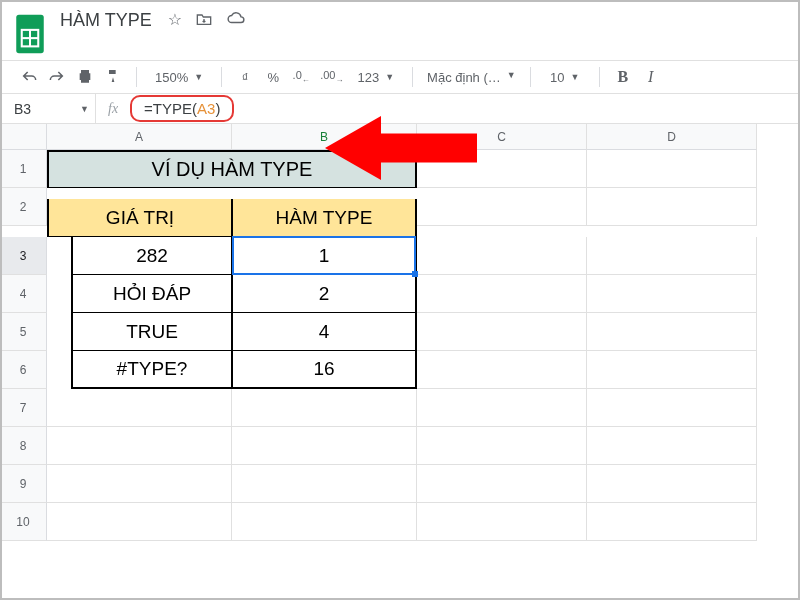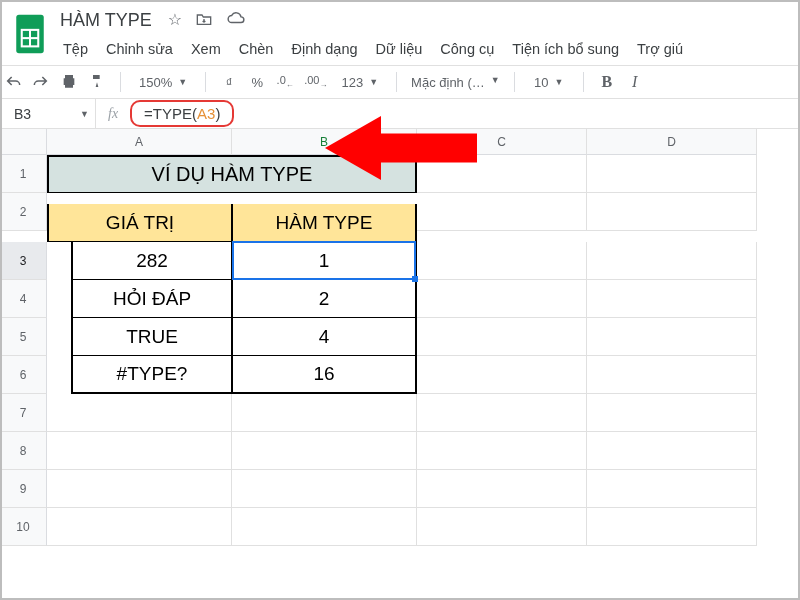--- a/index.html
+++ b/index.html
@@ -22,21 +22,21 @@
   .title-row { display: flex; align-items: center; gap: 12px; }
   .doc-title { font-size: 18px; color:#3c4043; padding:2px 4px; }
   .title-icons { color:#5f6368; display:flex; gap:14px; font-size:16px; }
   .title-icons span { line-height:1; }
   .menu-row { display:flex; gap:12px; font-size:14.5px; color:#3c4043; padding:6px 0 6px 4px; }
   .menu-row span { cursor:pointer; padding:2px 3px; }
   
   .toolbar {
     border-top:1px solid #e0e0e0; border-bottom:1px solid #e0e0e0;
     display:flex; align-items:center; gap:10px;
-    padding:6px 4px; color:#5f6368; font-size:13px;
+    padding:6px 20px; color:#5f6368; font-size:13px;
   }
   .tb-btn { min-width:18px; text-align:center; cursor:pointer; }
   .tb-sep { width:1px; height:20px; background:#dadce0; margin:0 4px; }
   .zoom-box { display:flex; align-items:center; gap:6px; padding:0 4px; }
   .drop-caret { font-size:9px; color:#5f6368; }
   .font-box { display:flex; align-items:flex-start; gap:6px; min-width:86px; }
   .size-box { display:flex; align-items:center; gap:6px; min-width:40px; justify-content:center; }
   .bold { font-weight:bold; font-family:"Times New Roman",serif; font-size:16px; }
   .italic { font-style:italic; font-family:"Times New Roman",serif; font-size:16px; }
   
@@ -136,31 +136,20 @@
               <path d="M12 10v5m0 0l-2-2m2 2l2-2" stroke="#5f6368" stroke-width="2" fill="none"></path>
             </svg>
         </span>
         <span>
           <svg width="20" height="14" viewBox="0 0 28 18">
               <path d="M8 14a5 5 0 010-10 7 7 0 0113 2 4 4 0 010 8H8z" fill="none" stroke="#5f6368" stroke-width="2"></path>
             </svg>
         </span>
       </div>
     </div>
-    <div class="menu-row">
-      <span>Tệp</span>
-      <span>Chỉnh sửa</span>
-      <span>Xem</span>
-      <span>Chèn</span>
-      <span>Định dạng</span>
-      <span>Dữ liệu</span>
-      <span>Công cụ</span>
-      <span>Tiện ích bổ sung</span>
-      <span>Trợ giú</span>
-    </div>
   </div>
 </div>
 
 <div class="toolbar">
   <span class="tb-btn">
     <svg width="16" height="14" viewBox="0 0 24 20">
         <path d="M10 4L4 10l6 6M4 10h12a6 6 0 016 6" fill="none" stroke="#5f6368" stroke-width="2.3"></path>
       </svg>
   </span>
   <span class="tb-btn">

